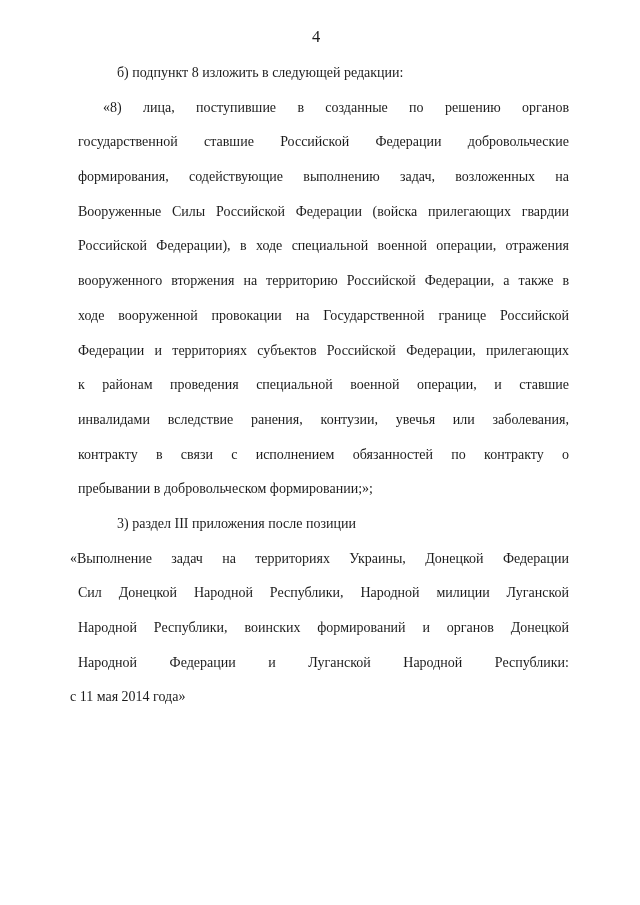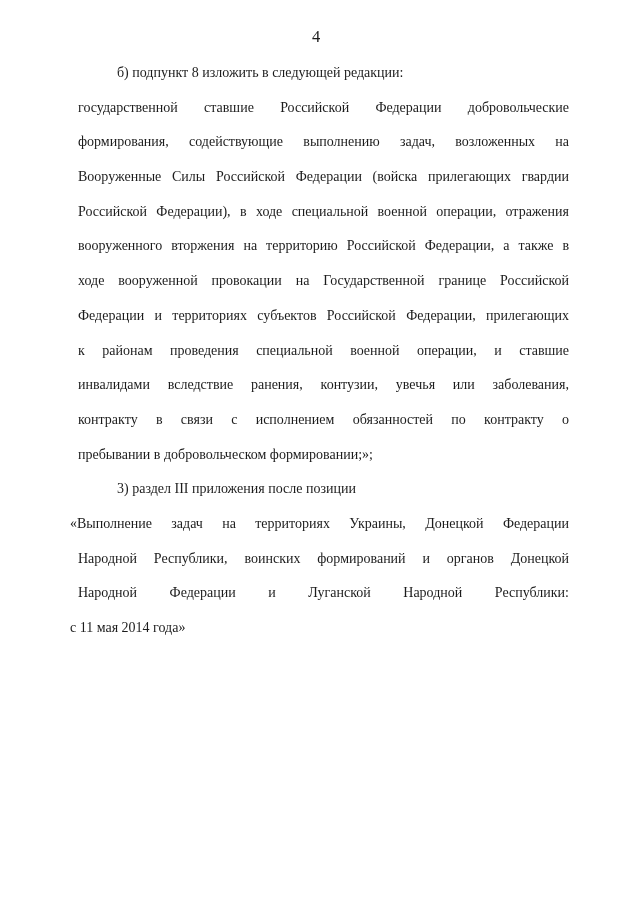--- a/index.html
+++ b/index.html
@@ -51,33 +51,35 @@
 <body>
 
 <div class="sheet">
 
   <div class="page-number">4</div>
 
   <div class="doc-body">
 
     <div class="line last indent-main">б) подпункт 8 изложить в следующей редакции:</div>
 
+    <div class="line indent-quote">«8) лица, поступившие в созданные по решению органов</div>
     <div class="line">государственной ставшие Российской Федерации добровольческие</div>
     <div class="line">формирования, содействующие выполнению задач, возложенных на</div>
     <div class="line">Вооруженные Силы Российской Федерации (войска прилегающих гвардии</div>
     <div class="line">Российской Федерации), в ходе специальной военной операции, отражения</div>
     <div class="line">вооруженного вторжения на территорию Российской Федерации, а также в</div>
     <div class="line">ходе вооруженной провокации на Государственной границе Российской</div>
     <div class="line">Федерации и территориях субъектов Российской Федерации, прилегающих</div>
     <div class="line">к районам проведения специальной военной операции, и ставшие</div>
     <div class="line">инвалидами вследствие ранения, контузии, увечья или заболевания,</div>
     <div class="line">контракту в связи с исполнением обязанностей по контракту о</div>
     <div class="line last">пребывании в добровольческом формировании;»;</div>
 
     <div class="line last indent-main">3) раздел III приложения после позиции</div>
 
     <div class="line hang">«Выполнение задач на территориях Украины, Донецкой Федерации</div>
+    <div class="line">Сил Донецкой Народной Республики, Народной милиции Луганской</div>
     <div class="line">Народной Республики, воинских формирований и органов Донецкой</div>
     <div class="line">Народной Федерации и Луганской Народной Республики:</div>
     <div class="line last hang">с 11 мая 2014 года»</div>
 
   </div>
 </div>
 
 </body></html>

